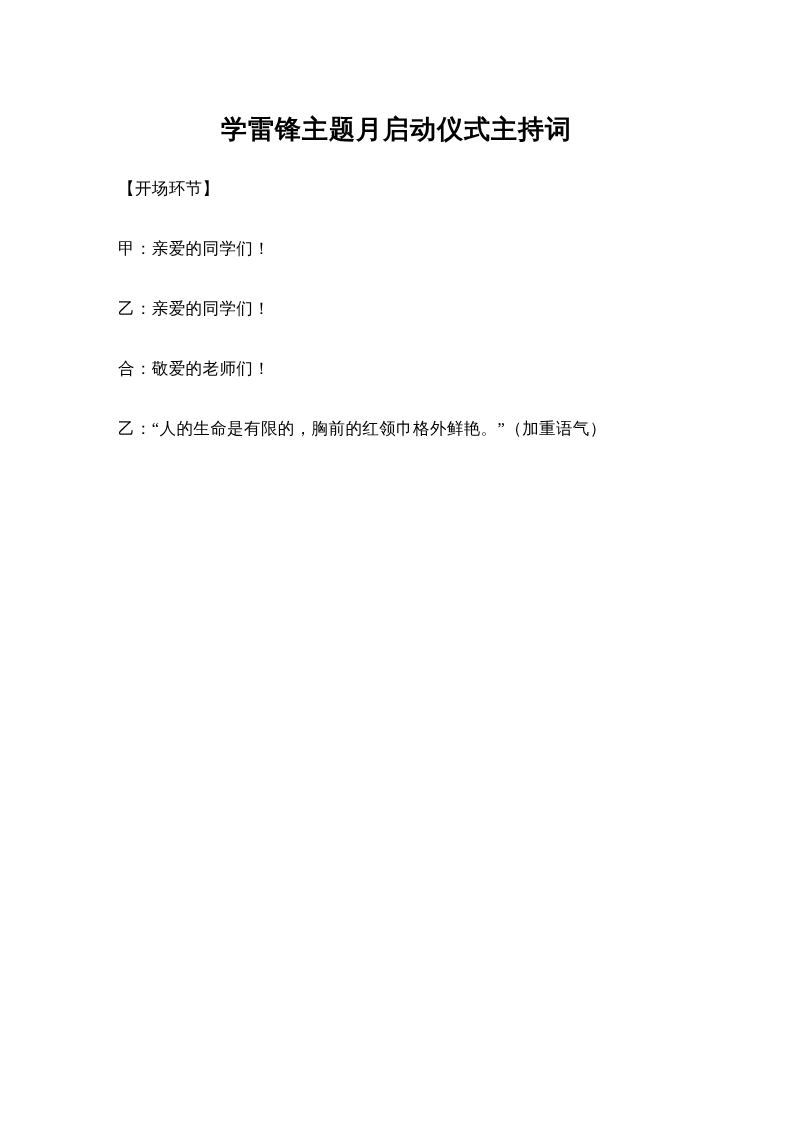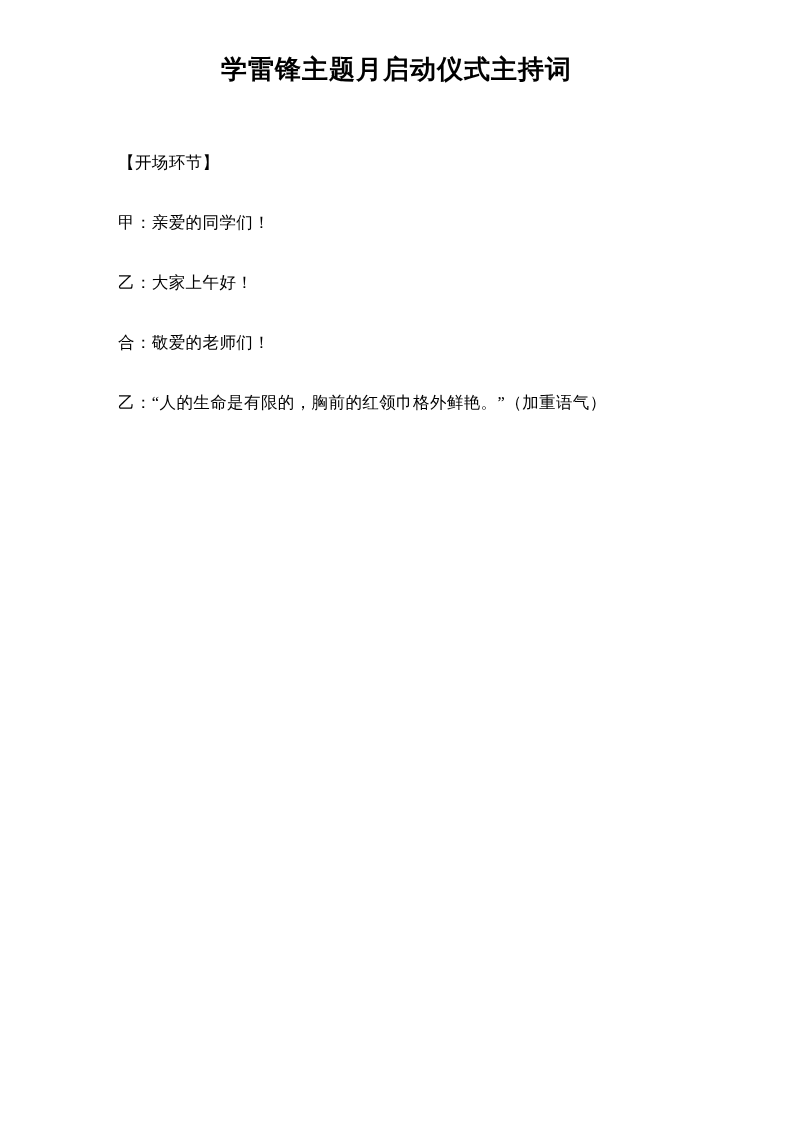--- a/index.html
+++ b/index.html
@@ -17,30 +17,30 @@
   .page {
     width: 793px;
     height: 1122px;
     box-sizing: border-box;
     padding: 0 118px;
     position: relative;
     overflow: hidden;
   }
   .doc-title {
     margin: 0;
-    padding-top: 52px;
+    padding-top: 112px;
     text-align: center;
     font-size: 26px;
     font-weight: bold;
     letter-spacing: 1px;
     line-height: 1.4;
     font-family: "Liberation Serif", "DejaVu Serif", serif;
   }
   .body-block {
-    margin-top: 58px;
+    margin-top: 24px;
   }
   .para {
     font-size: 16.5px;
     line-height: 2.05;
     margin: 0 0 26px 0;
     text-align: justify;
     text-justify: inter-ideograph;
     letter-spacing: 0.4px;
     word-break: break-all;
   }
@@ -50,17 +50,17 @@
 </style>
 </head>
 <body>
 
 <div class="page">
   <h1 class="doc-title">学雷锋主题月启动仪式主持词</h1>
 
   <div class="body-block">
     <p class="para">【开场环节】</p>
     <p class="para">甲：亲爱的同学们！</p>
-    <p class="para">乙：大家上午好！</p>
+    <p class="para">乙：亲爱的同学们！</p>
     <p class="para">合：敬爱的老师们！</p>
     <p class="para">乙：“人的生命是有限的，胸前的红领巾格外鲜艳。”（加重语气）</p>
   </div>
 </div>
 
 </body></html>

